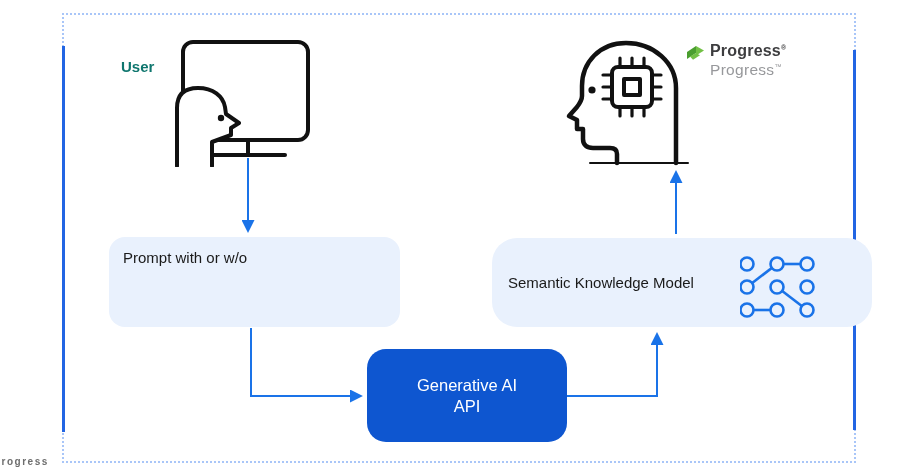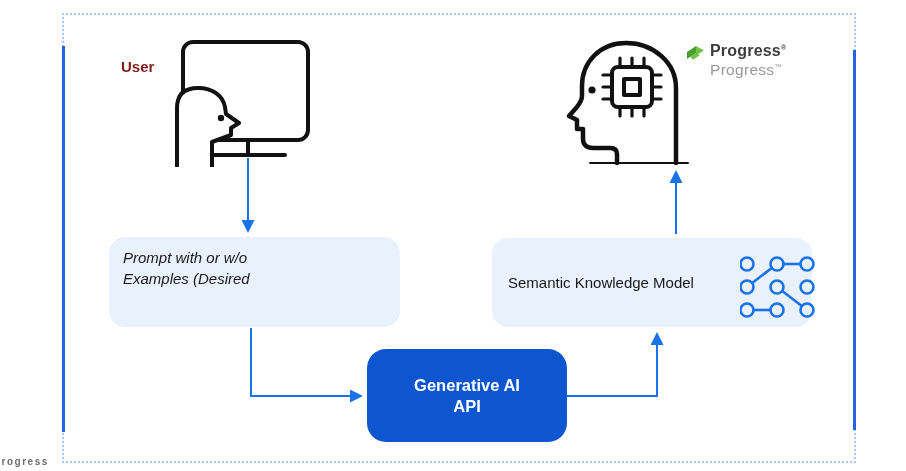--- a/index.html
+++ b/index.html
@@ -9,38 +9,38 @@
   }
   .selection-rect{
     position:absolute;left:62px;top:13px;width:794px;height:450px;
     border:2px dotted var(--selection-border,#a9c6f8);box-sizing:border-box;
     pointer-events:none;
   }
   .edge-line{position:absolute;width:3px;background:var(--edge-line-blue,#2265e3);}
   .edge-line.left{left:62px;top:46px;height:386px;}
   .edge-line.right{left:853px;top:50px;height:380px;}
 
-  .user-label{position:absolute;left:121px;top:58px;font-size:15px;font-weight:700;color:#7f1d1d;}
+  .user-label{position:absolute;left:121px;top:58px;font-size:15px;font-weight:700;color:#0f766e;}
 
   .icon-user{position:absolute;left:165px;top:32px;}
   .icon-head{position:absolute;left:560px;top:36px;}
 
   .connectors{position:absolute;left:0;top:0;pointer-events:none;}
 
   .box{position:absolute;box-sizing:border-box;border-radius:16px;}
   .box.light{background:var(--light-box-blue,#e9f1fd);}
-  .box.prompt{left:109px;top:237px;width:291px;height:90px;padding:10px 14px;font-size:15px;line-height:21px;font-style:italic;}
+  .box.prompt{left:109px;top:237px;width:291px;height:90px;padding:10px 14px;font-size:15px;line-height:21px;}
   .box.api{
     left:367px;top:349px;width:200px;height:93px;border-radius:19px;
-    background:var(--api-box-blue,#0e56d0);color:#fff;font-weight:700;font-size:16.5px;line-height:21px;
+    background:var(--api-box-blue,#0e56d0);color:#fff;font-weight:400;font-size:16.5px;line-height:21px;
     display:flex;flex-direction:column;align-items:center;justify-content:center;text-align:center;
   }
   .box.skm{
-    left:492px;top:238px;width:320px;height:89px;
-    display:flex;align-items:center;padding-left:16px;font-size:15px;
+    left:492px;top:238px;width:380px;height:89px;
+    display:flex;align-items:center;padding-left:16px;font-size:15px;border-radius:25px;
   }
   .skm-label{white-space:nowrap;}
   .icon-graph{position:absolute;left:740px;top:247px;}
 
   .logo{position:absolute;left:685px;top:42px;display:flex;align-items:flex-start;gap:4px;}
   .logo-mark{margin-top:1px;}
   .logo-brand{font-size:16px;font-weight:700;color:var(--logo-text-dark,#3d3d3f);letter-spacing:.2px;}
   .logo-product{font-size:15.5px;font-weight:400;color:var(--logo-text-gray,#97989b);letter-spacing:.3px;margin-top:1px;}
   .logo sup{font-size:7px;vertical-align:super;}
 
@@ -77,21 +77,20 @@
       <path d="M12,134 L12,76 C12,60 22,56 33,56 C48,56 58,64 60,75 L61,82 L74,91 L66,96 L66,103 L47,110 L47,134" fill="#ffffff"></path>
       <path d="M65,108 L83,108"></path>
       <path d="M83,108 L83,123"></path>
       <path d="M47,123 L120,123"></path>
     </g>
     <circle cx="56" cy="86" r="3.2" fill="var(--icon-black,#111)"></circle>
   </svg>
 
   <div class="box light prompt">
     <div>Prompt with or w/o</div>
-    <div>Examples (Desired</div>
   </div>
 
   <div class="box api">
     <div>Generative AI</div>
     <div>API</div>
   </div>
 
   <div class="box light skm">
     <span class="skm-label">Semantic Knowledge Model</span>
   </div>

